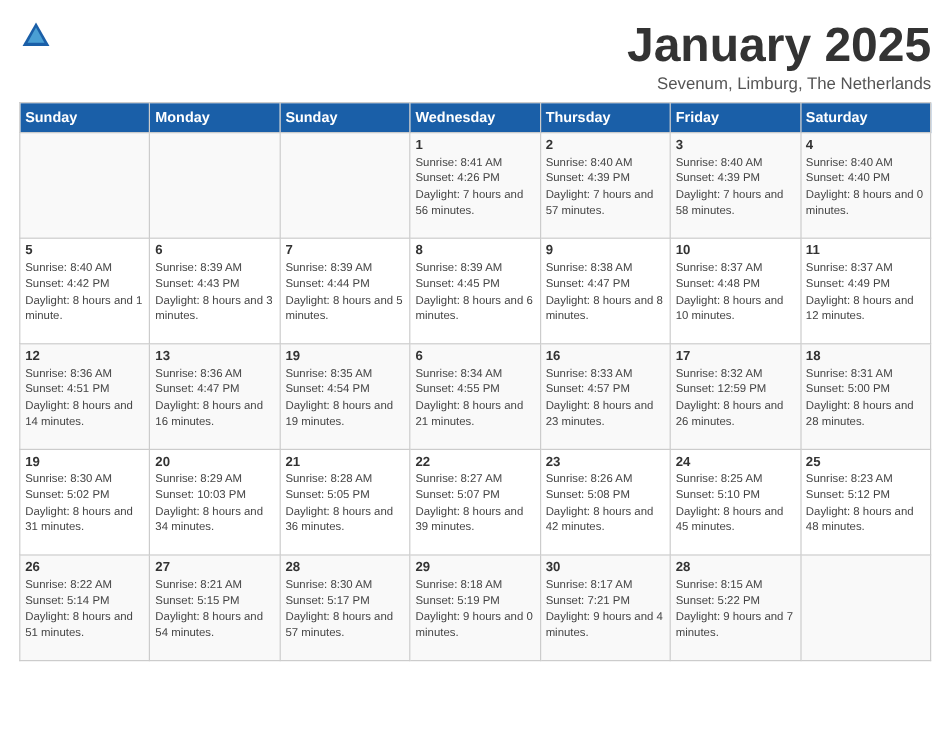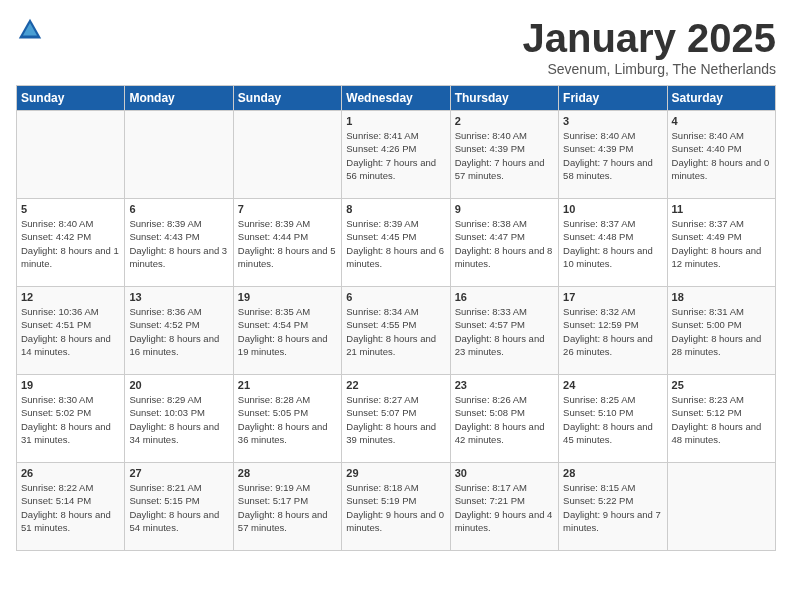--- a/index.html
+++ b/index.html
@@ -182,28 +182,28 @@
         <td>
           <div class="day-num">11</div>
           <div class="day-info">Sunrise: 8:37 AM
 Sunset: 4:49 PM
 Daylight: 8 hours and 12 minutes.</div>
         </td>
       </tr>
       <tr>
         <td>
           <div class="day-num">12</div>
-          <div class="day-info">Sunrise: 10:36 AM
+          <div class="day-info">Sunrise: 8:36 AM
 Sunset: 4:51 PM
 Daylight: 8 hours and 14 minutes.</div>
         </td>
         <td>
           <div class="day-num">13</div>
           <div class="day-info">Sunrise: 8:36 AM
-Sunset: 4:52 PM
+Sunset: 4:47 PM
 Daylight: 8 hours and 16 minutes.</div>
         </td>
         <td>
           <div class="day-num">19</div>
           <div class="day-info">Sunrise: 8:35 AM
 Sunset: 4:54 PM
 Daylight: 8 hours and 19 minutes.</div>
         </td>
         <td>
           <div class="day-num">6</div>
@@ -282,21 +282,21 @@
 Daylight: 8 hours and 51 minutes.</div>
         </td>
         <td>
           <div class="day-num">27</div>
           <div class="day-info">Sunrise: 8:21 AM
 Sunset: 5:15 PM
 Daylight: 8 hours and 54 minutes.</div>
         </td>
         <td>
           <div class="day-num">28</div>
-          <div class="day-info">Sunrise: 9:19 AM
+          <div class="day-info">Sunrise: 8:30 AM
 Sunset: 5:17 PM
 Daylight: 8 hours and 57 minutes.</div>
         </td>
         <td>
           <div class="day-num">29</div>
           <div class="day-info">Sunrise: 8:18 AM
 Sunset: 5:19 PM
 Daylight: 9 hours and 0 minutes.</div>
         </td>
         <td>

